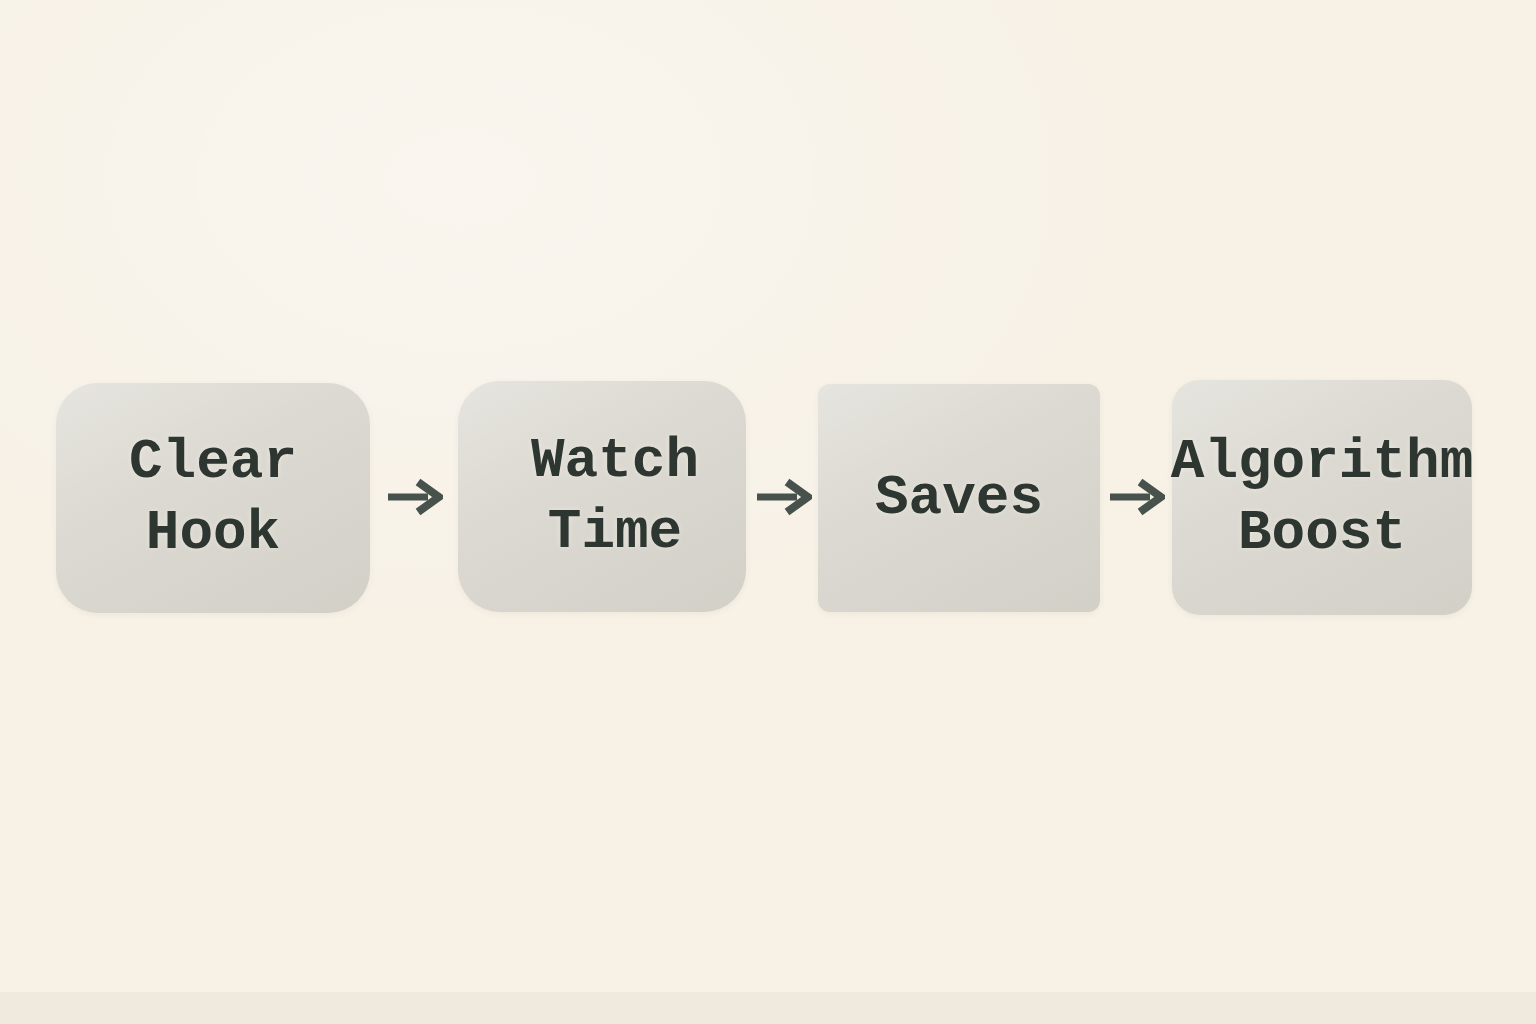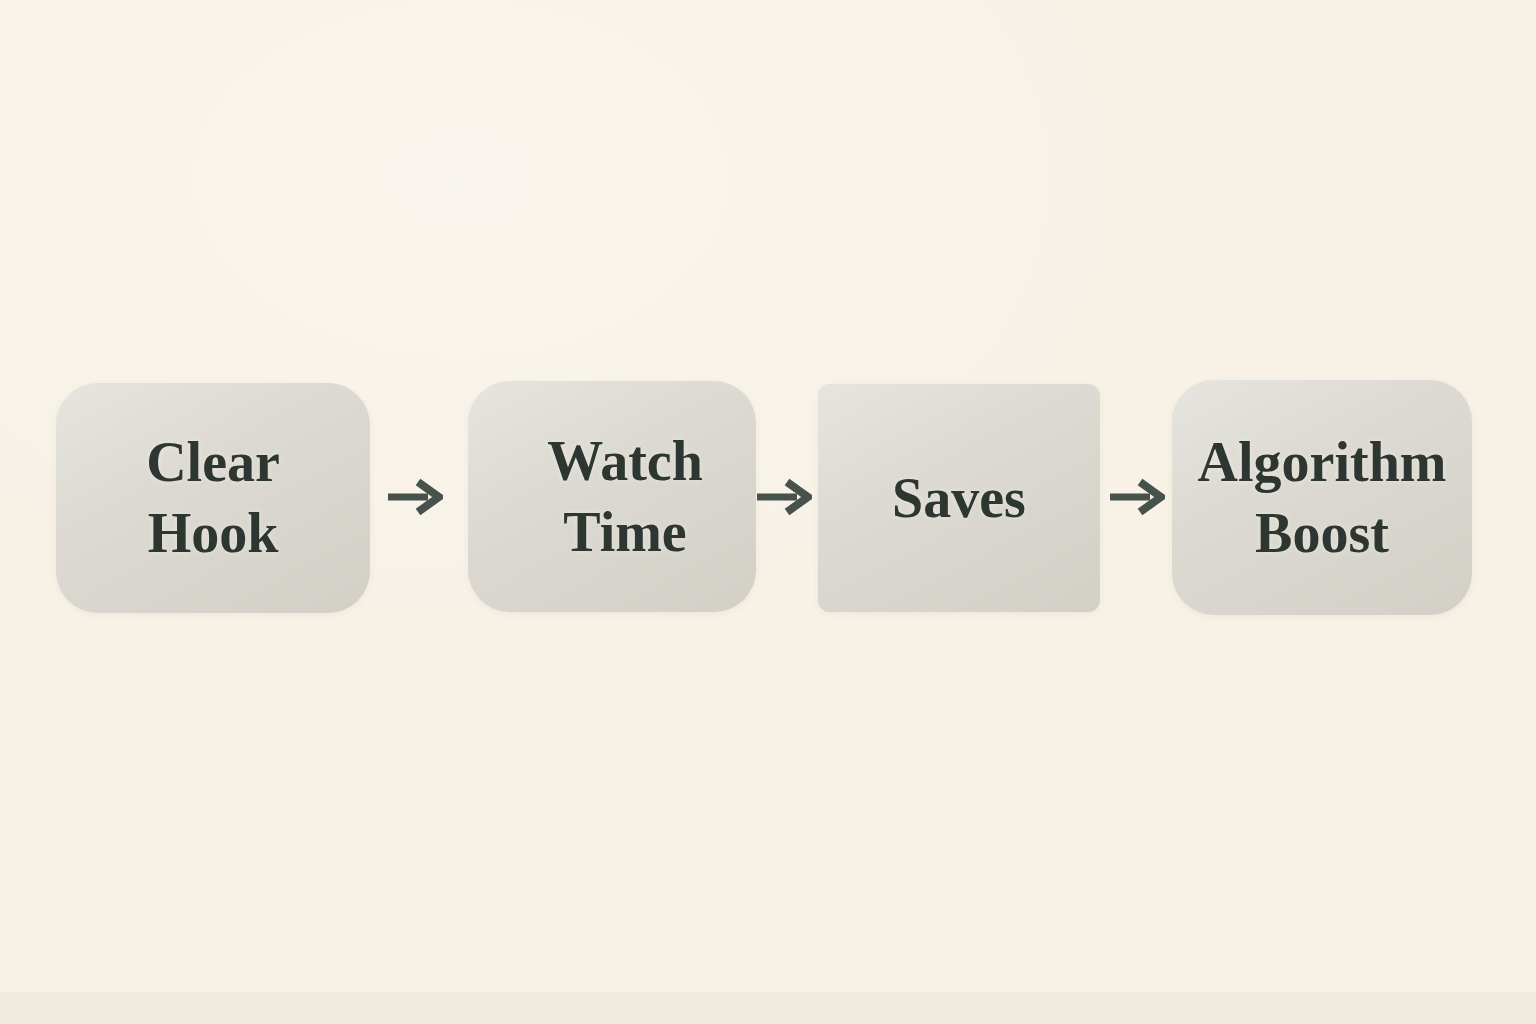--- a/index.html
+++ b/index.html
@@ -12,21 +12,21 @@
   html, body { margin: 0; padding: 0; background: #efe9de; }
   .canvas {
     position: relative;
     width: 1536px;
     height: 992px;
     margin: 0 auto;
     overflow: hidden;
     background:
       radial-gradient(ellipse 1200px 800px at 30% 18%, rgba(255,255,255,0.35), rgba(255,255,255,0) 60%),
       var(--bg);
-    font-family: Liberation Serif, serif;
+    font-family: Liberation Mono, monospace;
   }
   .step {
     position: absolute;
     background: var(--box);
     border-radius: 42px;
     display: flex;
     align-items: center;
     justify-content: center;
     box-shadow: 0 2px 6px rgba(92,84,66,0.06);
   }
@@ -46,23 +46,23 @@
     font-weight: bold;
     font-size: 56px;
     line-height: 71px;
     letter-spacing: 0px;
     color: var(--text);
     text-align: center;
     white-space: pre-line;
     text-shadow: 0 0 6px rgba(249,244,235,0.55);
   }
   .step1 { left:  56px; top: 383px; width: 314px; height: 230px; }
-  .step2 { left: 468px; top: 381px; width: 288px; height: 231px; padding-left: 26px; }
+  .step2 { left: 458px; top: 381px; width: 288px; height: 231px; padding-left: 26px; }
   .step3 { left: 818px; top: 384px; width: 282px; height: 228px; border-radius: 12px; }
-  .step4 { left:1172px; top: 380px; width: 300px; height: 235px; }
+  .step4 { left:1172px; top: 380px; width: 300px; height: 235px; border-radius: 28px; }
   .arrow {
     position: absolute;
     width: 58px;
     height: 40px;
     color: var(--arrow);
   }
   .arrow svg { display: block; width: 100%; height: 100%; }
   .arrow1 { left:  385px; top: 477px; }
   .arrow2 { left:  754px; top: 477px; }
   .arrow3 { left: 1107px; top: 477px; }

